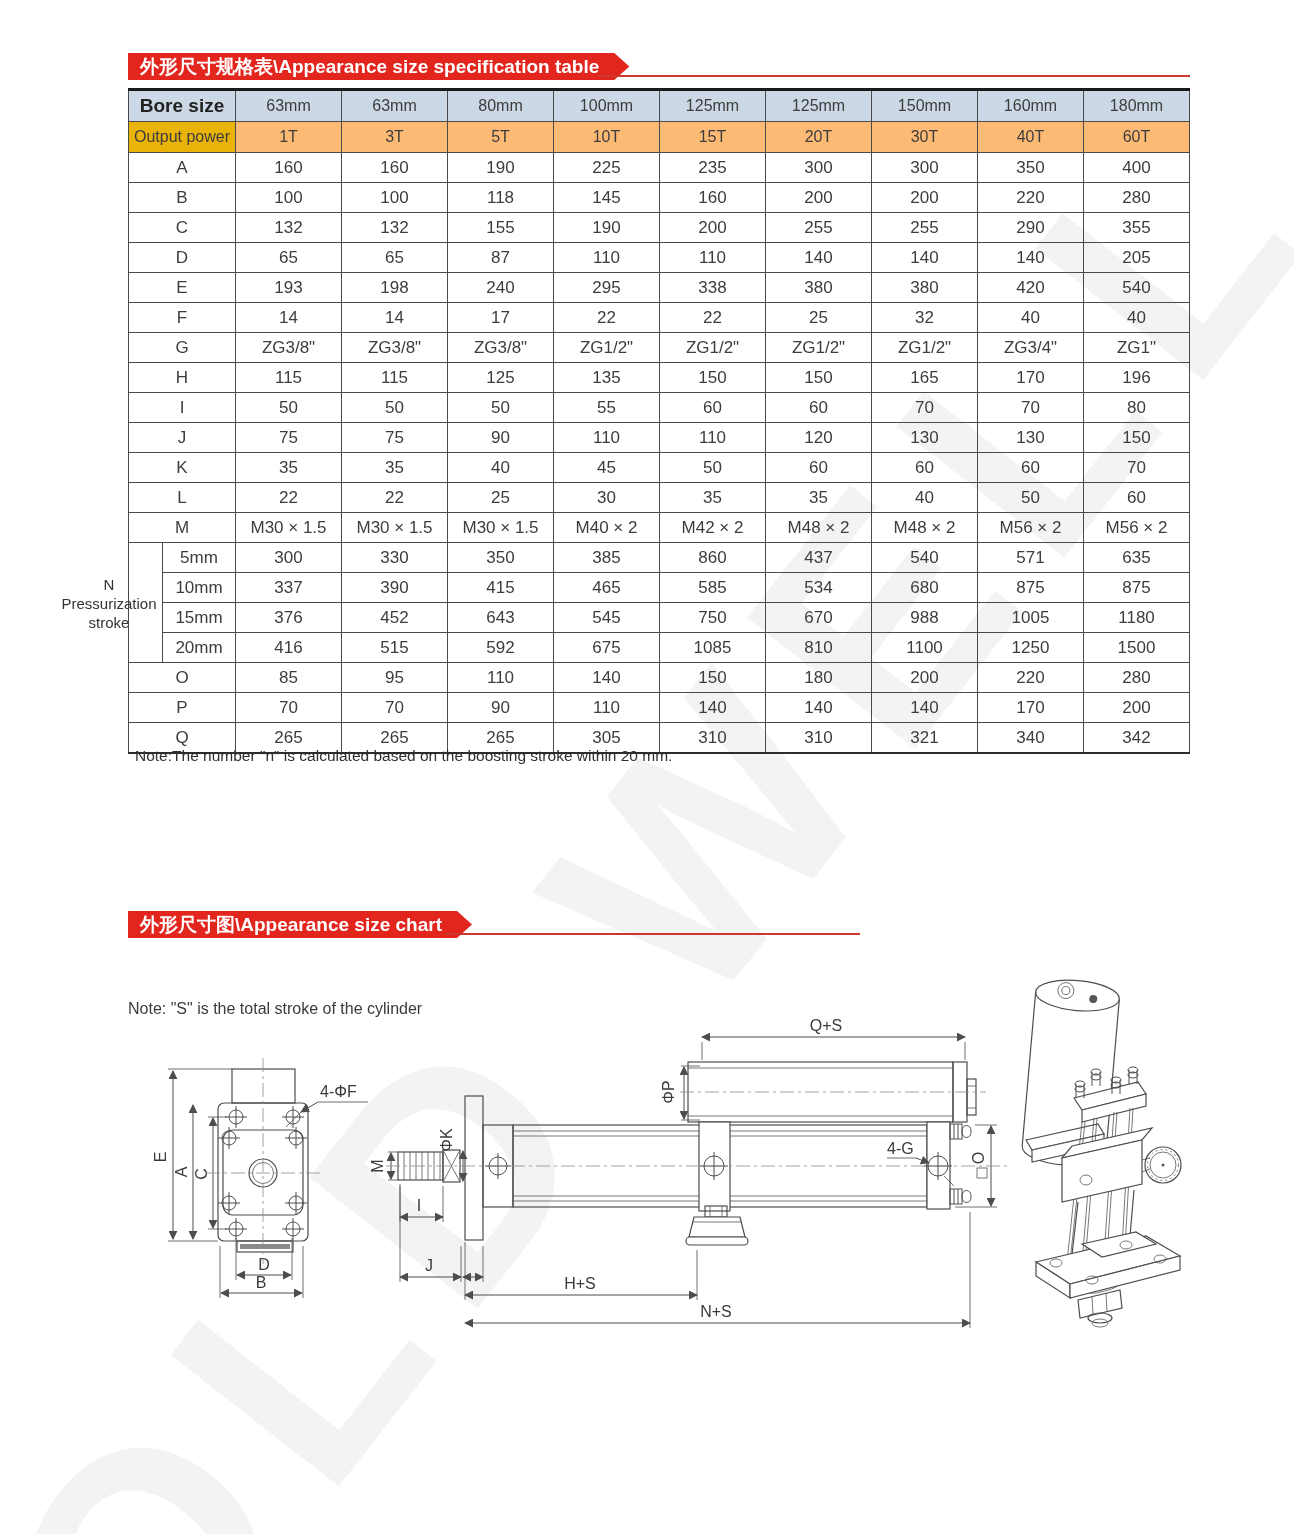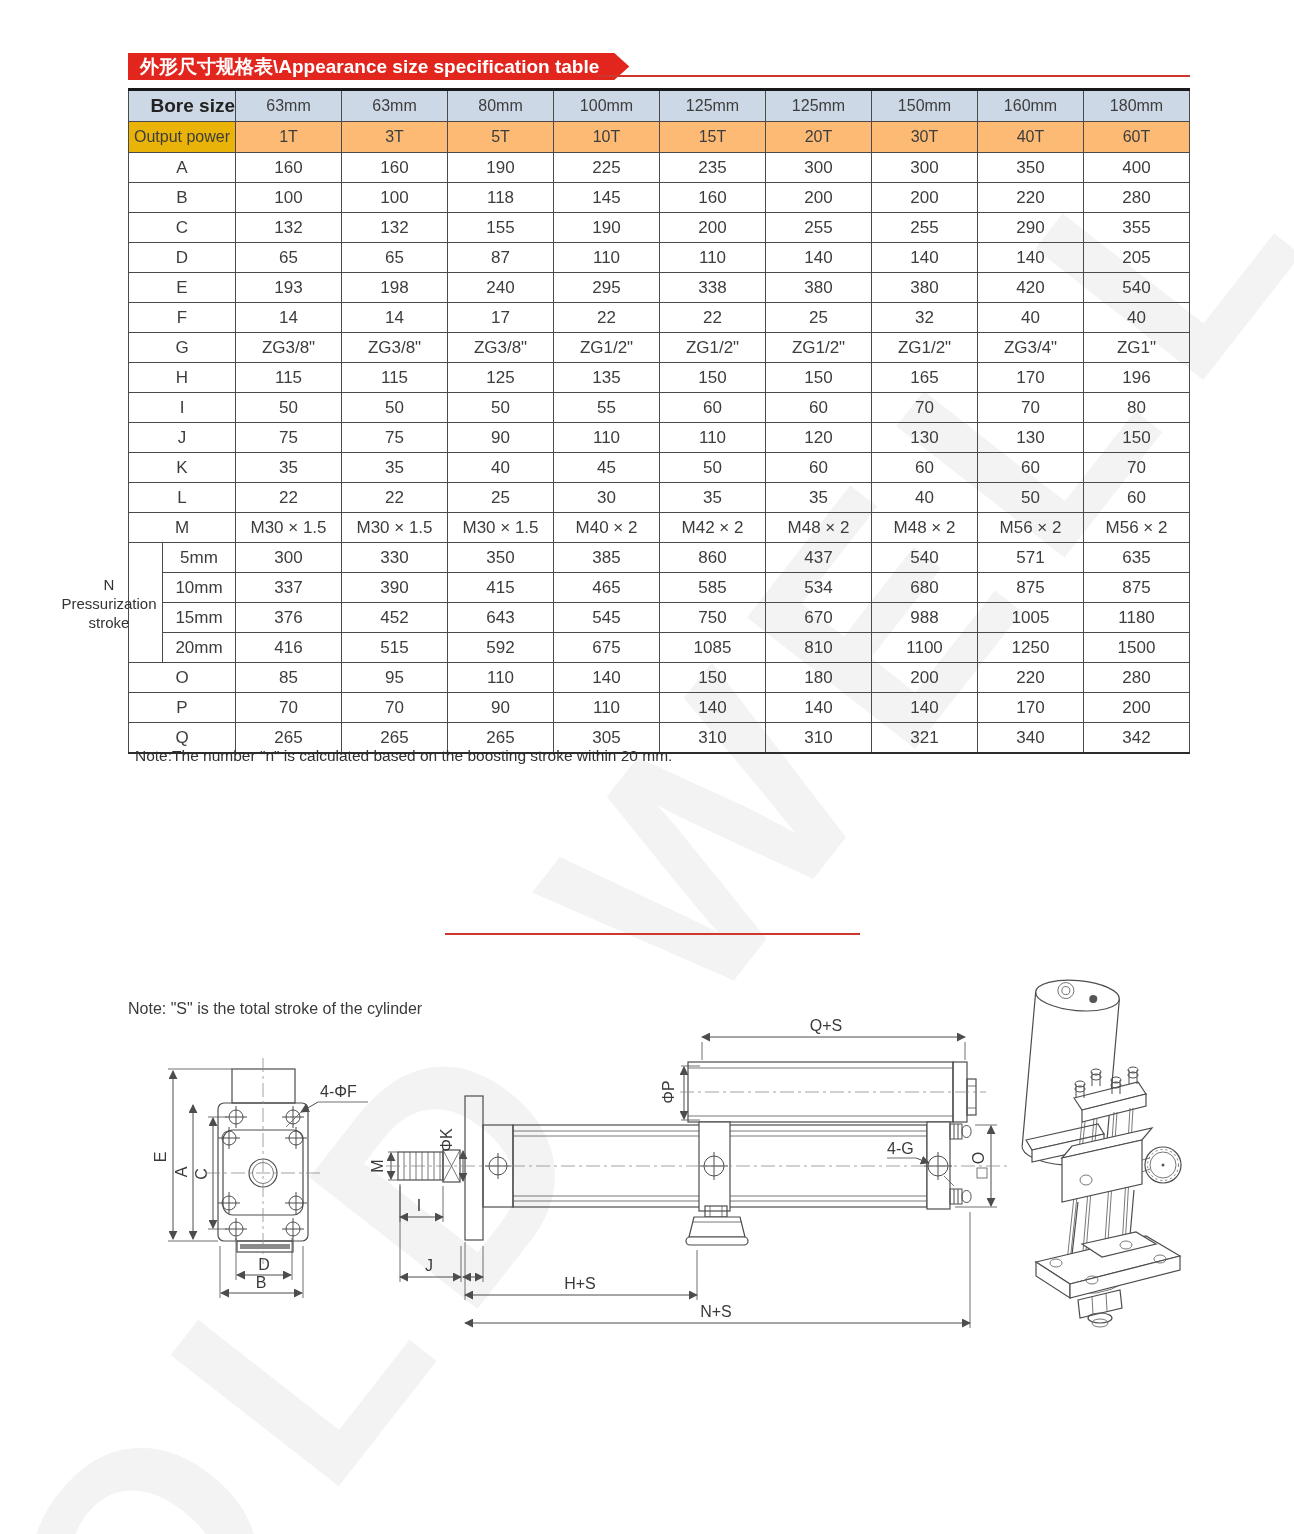--- a/index.html
+++ b/index.html
@@ -11,21 +11,21 @@
   .banner{position:absolute;display:flex;align-items:center;height:27px;background:#e2251d;
       color:#fff;font-size:19px;font-weight:bold;padding:0 30px 0 12px;
       clip-path:polygon(0 0,calc(100% - 15px) 0,100% 50%,calc(100% - 15px) 100%,0 100%);}
   .redline{position:absolute;height:2px;background:#cd372e;}
   .tablewrap{position:absolute;left:128px;top:88px;}
   table.spec{border-collapse:collapse;table-layout:fixed;width:1062px;
       border-top:3px solid #191919;border-bottom:2px solid #2c2c2c;}
   table.spec td{border:1px solid #4a4a4a;text-align:center;vertical-align:middle;height:29px;
       font-size:17px;color:#3d3d3d;padding:0;overflow:visible;}
   table.spec td.hd{background:#ccd8e5;font-size:16px;height:30px;}
-  table.spec td.corner{font-size:19px;font-weight:bold;color:#222;text-align:right;}
+  table.spec td.corner{font-size:19px;font-weight:bold;color:#222;}
   table.spec td.hd2{background:#fdba74;font-size:16px;height:30px;}
   table.spec td.pcorner{background:#eab308;font-size:16px;}
   table.spec td.nlab{position:relative;}
   .ntext{position:absolute;left:-78px;top:50%;transform:translateY(-50%);width:116px;
       font-size:15px;line-height:19px;color:#333;text-align:center;background:transparent;}
   .notes{position:absolute;left:135px;top:745px;width:920px;font-size:15.5px;color:#303030;
       line-height:22.5px;}
   .notes .ind{padding-left:43px;}
   .chart-note{position:absolute;left:128px;top:1000px;font-size:16px;color:#3a3a3a;}
   svg.drawings{position:absolute;left:0;top:954px;}
@@ -340,20 +340,23 @@
             <td>342</td>
           </tr>
         </tbody>
     </table>
   </div>
 
   <div class="notes">
     <div>Note:The number "n" is calculated based on the boosting stroke within 20 mm.</div>
   </div>
 
+  <div class="banner" style="left:128px;top:911px;">
+    <span>外形尺寸图\Appearance size chart</span>
+  </div>
   <div class="redline" style="left:445px;top:933px;width:415px;"></div>
 
   <div class="chart-note">Note: "S" is the total stroke of the cylinder</div>
 
   <svg class="drawings" width="1294" height="580" viewBox="0 954 1294 580">
     <defs>
       <marker id="mA" viewBox="0 0 10 10" refX="9" refY="5" markerWidth="9" markerHeight="9" orient="auto-start-reverse">
         <path d="M0,0 L10,5 L0,10 z" fill="#4d4d4d"></path>
       </marker>
       <g id="h7" class="hole">

